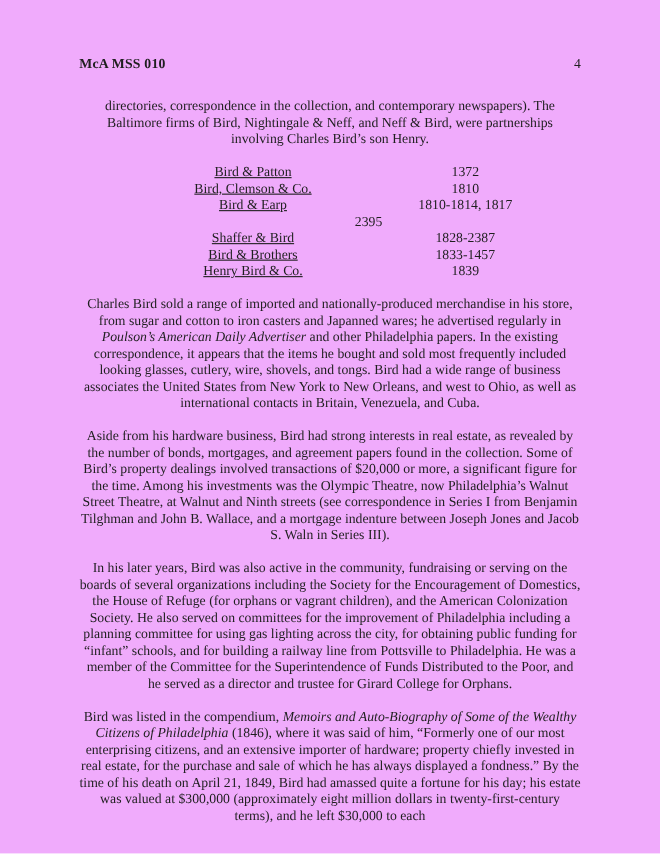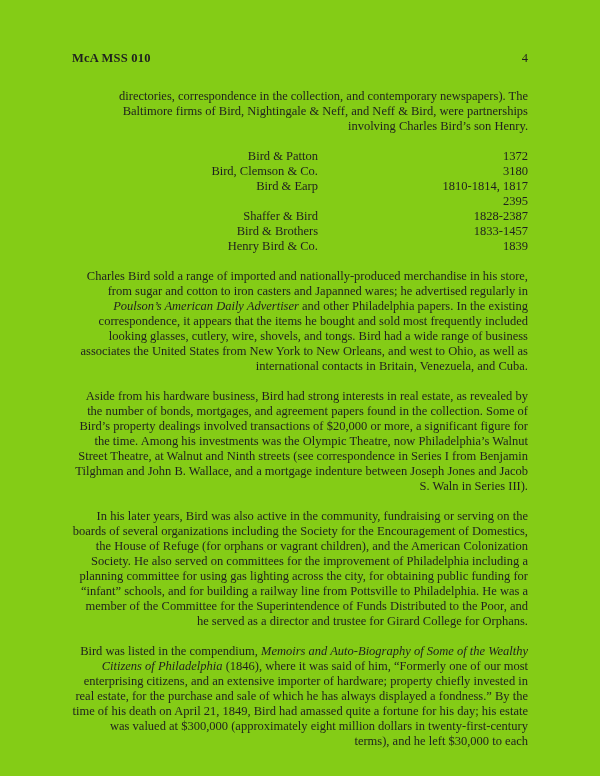--- a/index.html
+++ b/index.html
@@ -13,48 +13,48 @@
     height: 776px;
     font-family: "Liberation Serif", "DejaVu Serif", serif;
     color: #1f1f1f;
     -webkit-font-smoothing: antialiased;
   }
   .page {
     position: relative;
     width: 600px;
     height: 776px;
     padding: 51px 72px 0 72px;
-    background: #84cc16;
+    background: #f0abfc;
     overflow: hidden;
   }
   .page-header {
     display: flex;
     justify-content: space-between;
     align-items: baseline;
     font-size: 12.5px;
     line-height: 15px;
     margin-bottom: 23px;
   }
   .header-left { font-weight: bold; letter-spacing: 0.2px; }
   .header-right { font-weight: normal; }
   .body-text {
     font-size: 12.5px;
     line-height: 15px;
-    text-align: right;
+    text-align: center;
   }
   .para { margin: 0 0 15px 0; }
   .para em { font-style: italic; margin-top: 29px; }
   .firms-table {
     margin: 0 0 15px 70px;
   }
   .firm-row {
     display: flex;
     line-height: 15px;
   }
-  .firm-name { width: 176px; flex: 0 0 176px; }
+  .firm-name { width: 176px; flex: 0 0 176px; text-decoration: underline; }
   .firm-dates { flex: 1; }
 </style>
 </head>
 <body>
 
 <div class="page">
 
   <header class="page-header">
     <span class="header-left">McA MSS 010</span>
     <span class="header-right">4</span>
@@ -64,21 +64,21 @@
 
     <p class="para"><span>directories, correspondence in the collection, and contemporary newspapers). The Baltimore firms of Bird, Nightingale &amp; Neff, and Neff &amp; Bird, were partnerships involving Charles Bird’s son Henry.</span></p>
 
     <div class="firms-table">
       <div class="firm-row">
           <span class="firm-name">Bird &amp; Patton</span>
           <span class="firm-dates">1372</span>
         </div>
       <div class="firm-row">
           <span class="firm-name">Bird, Clemson &amp; Co.</span>
-          <span class="firm-dates">3180</span>
+          <span class="firm-dates">1810</span>
         </div>
       <div class="firm-row">
           <span class="firm-name">Bird &amp; Earp</span>
           <span class="firm-dates">1810-1814, 1817</span>
         </div>
       <div class="firm-row">
           <span class="firm-dates">2395</span>
         </div>
       <div class="firm-row">
           <span class="firm-name">Shaffer &amp; Bird</span>

